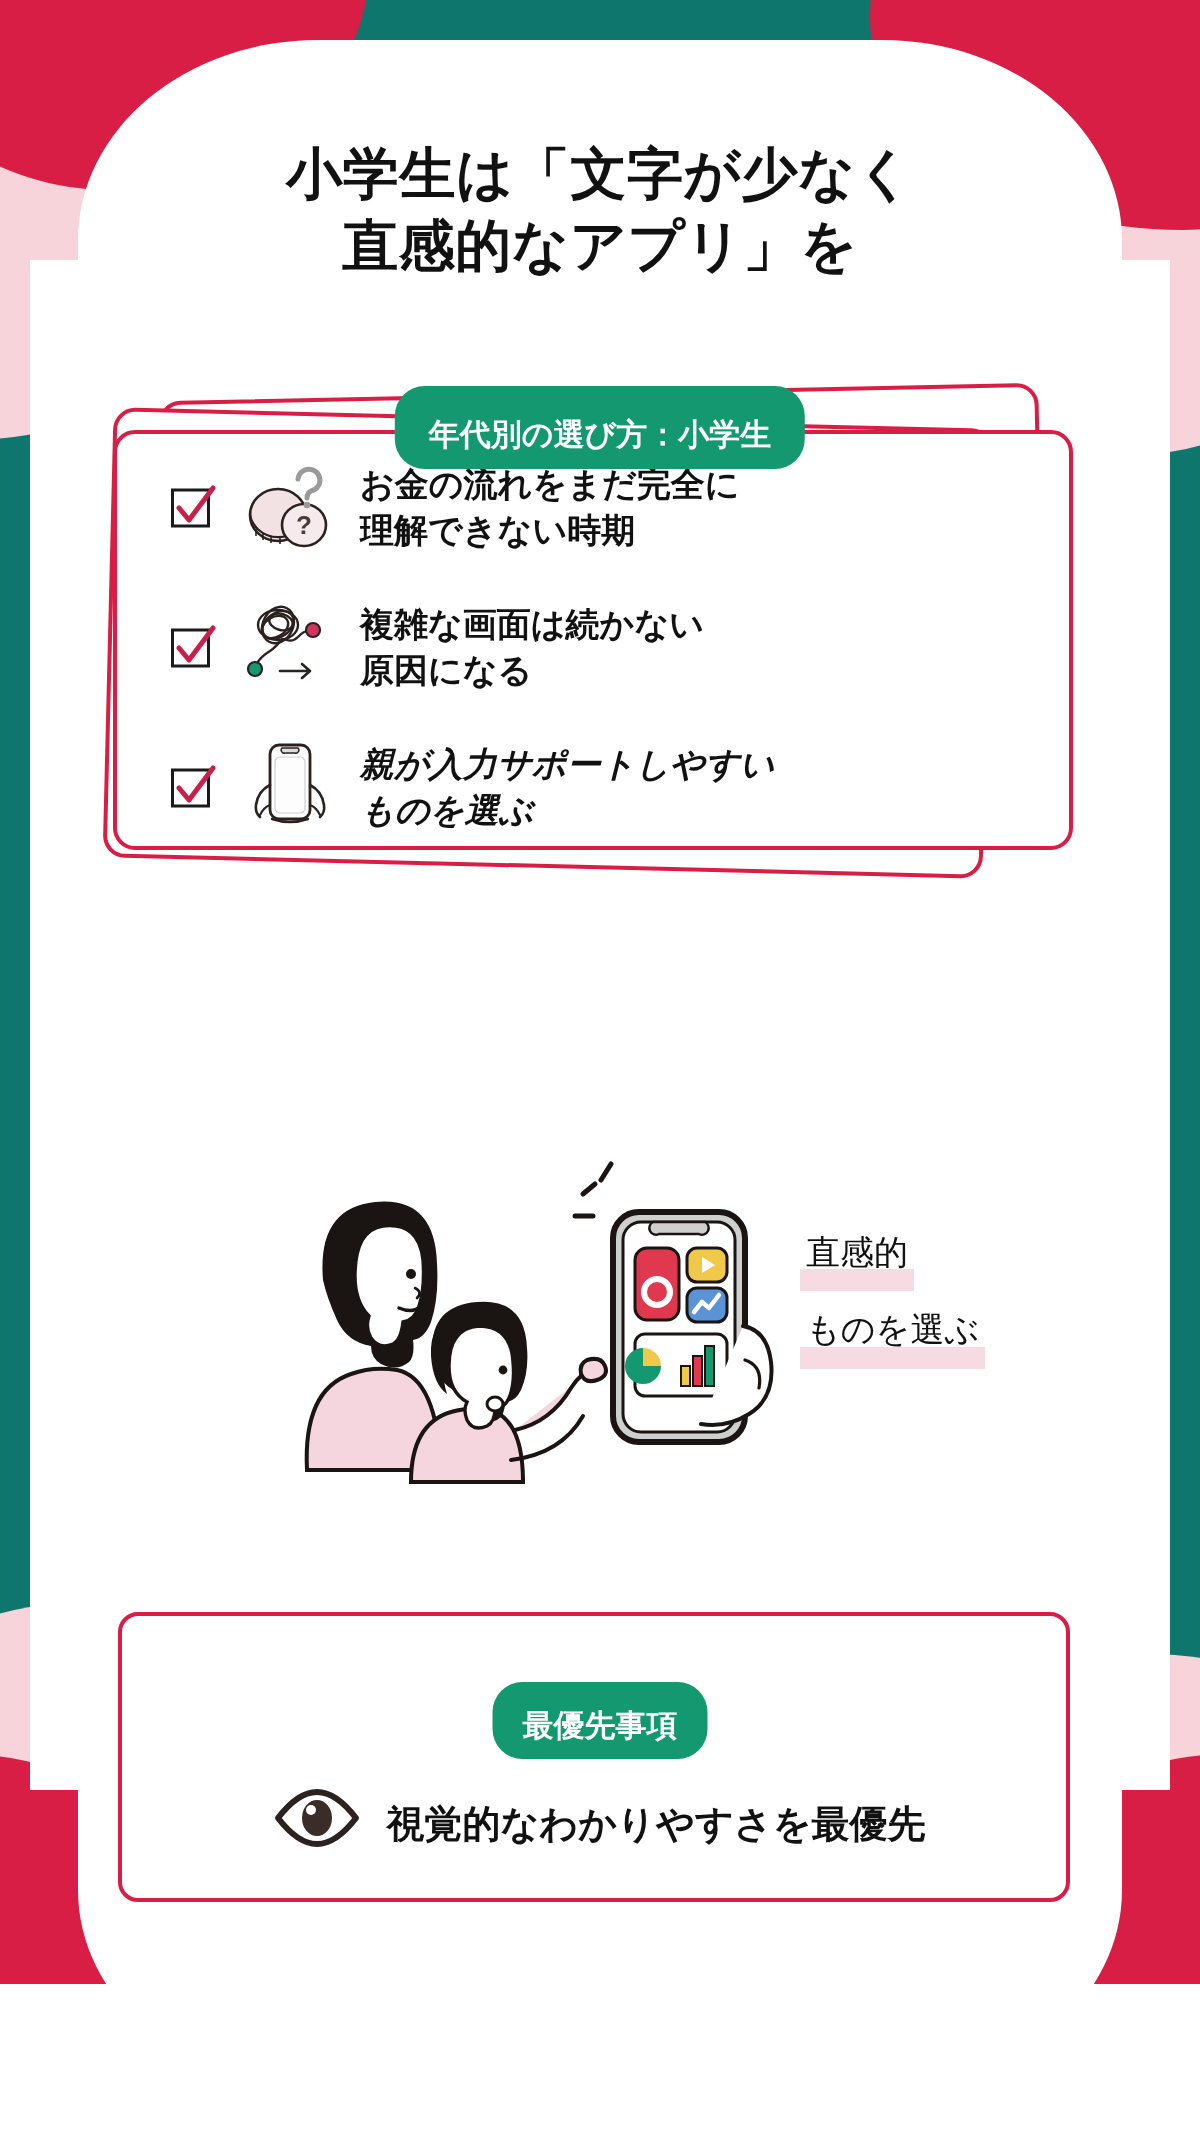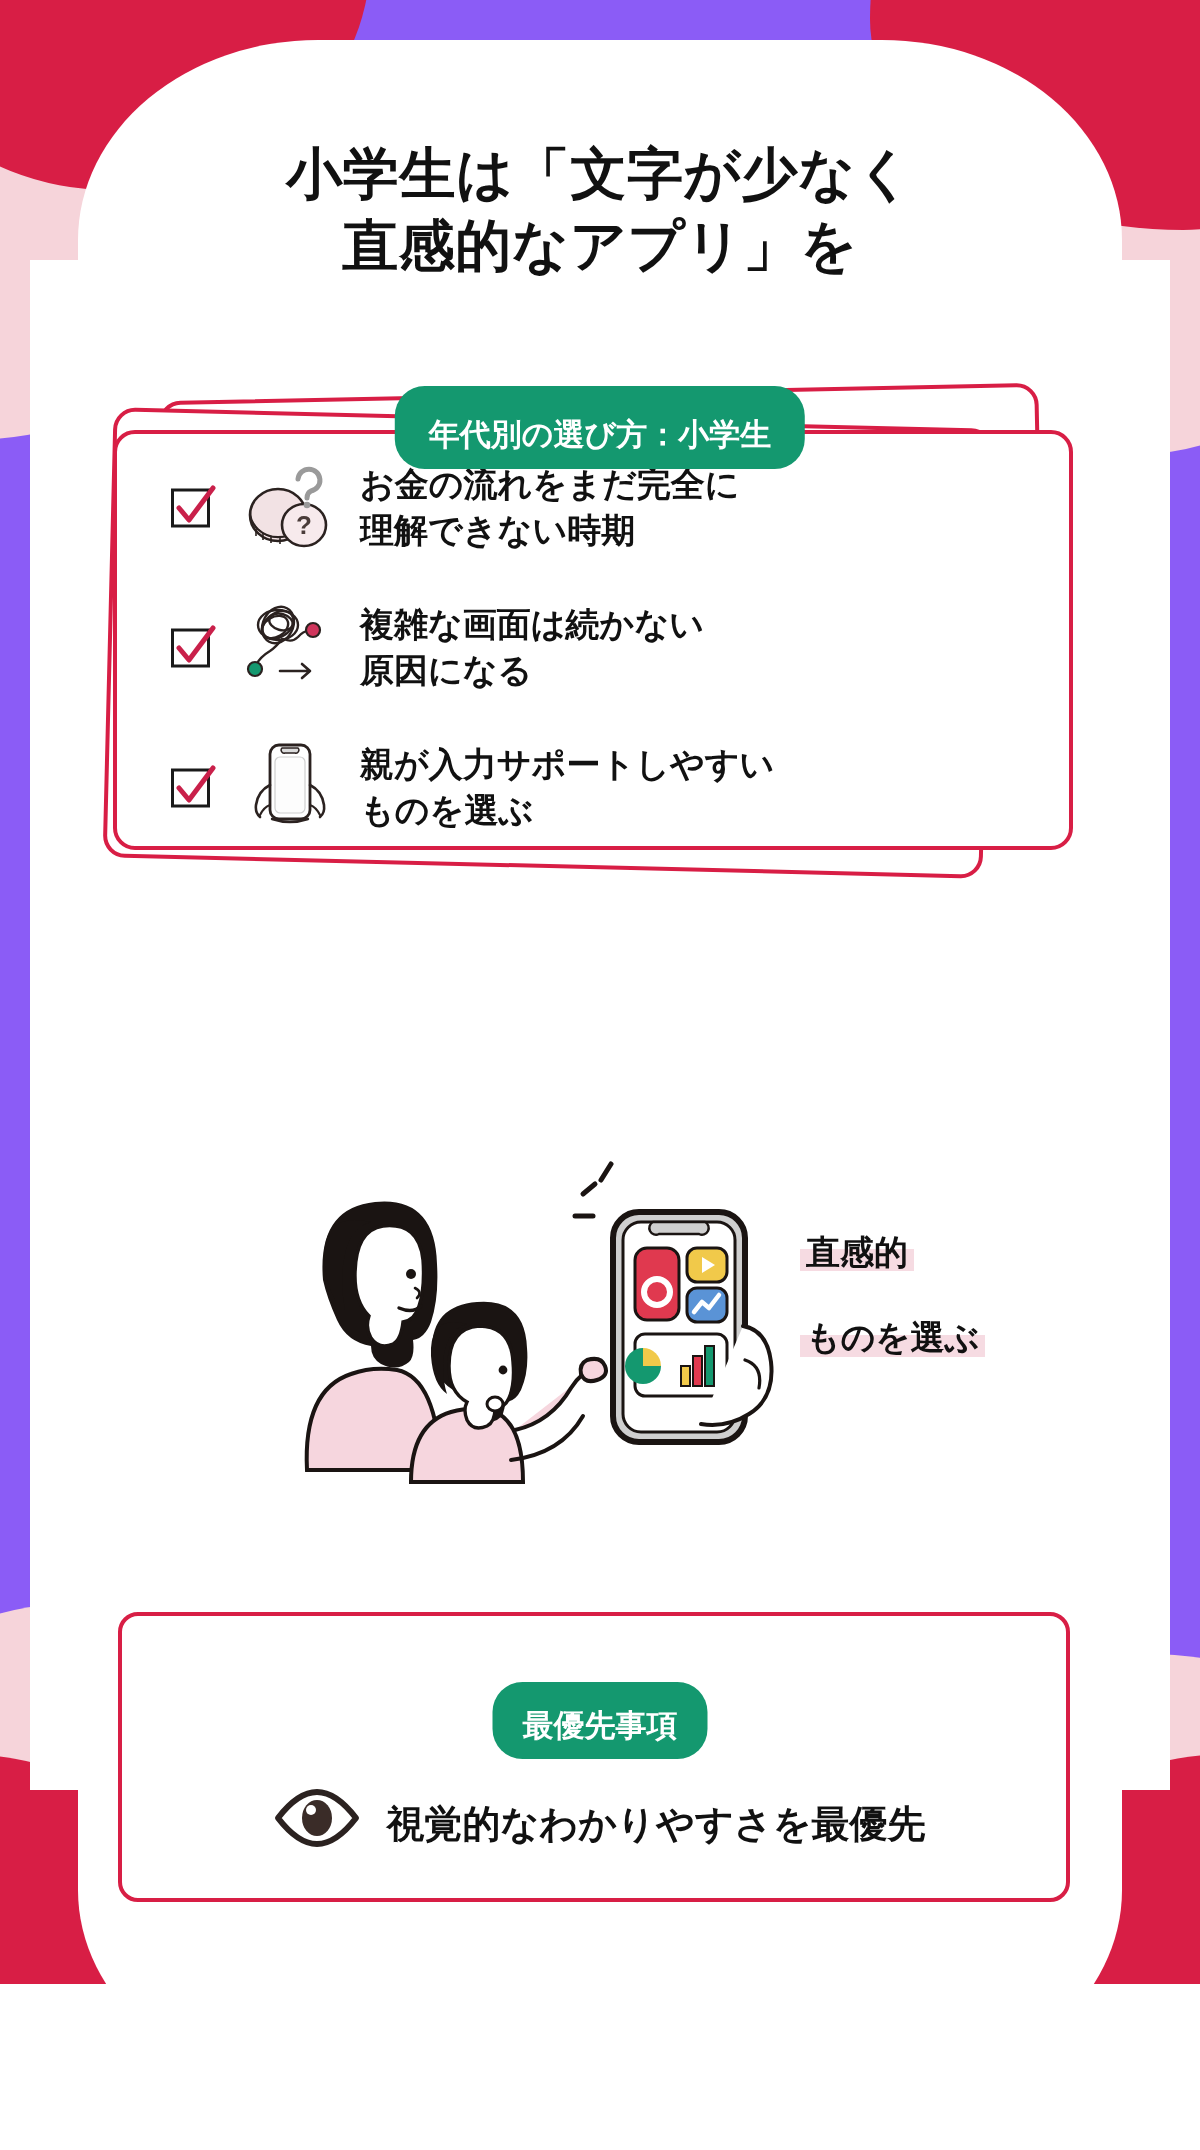--- a/index.html
+++ b/index.html
@@ -5,21 +5,21 @@
   * { box-sizing: border-box; margin: 0; padding: 0; }
   html, body {
     width: 1200px; height: 2150px;
     font-family: "Liberation Sans", "DejaVu Sans", sans-serif;
     background: #ffffff;
     overflow: hidden;
   }
   #page {
     position: relative;
     width: 1200px; height: 1984px;
-    background: #8b5cf6;
+    background: #0f766e;
     overflow: hidden;
   }
 
   
   .blob { position: absolute; pointer-events: none; }
   .blob-tl-deep {
     left: -150px; top: -330px; width: 520px; height: 520px;
     background: #d81e45; border-radius: 58% 42% 50% 50% / 52% 56% 44% 48%;
   }
   .blob-tl-pale {
@@ -104,43 +104,43 @@
     font-size: 31px;
     line-height: 1;
     padding: 33px 34px 19px;
     border-radius: 30px;
     white-space: nowrap;
     z-index: 5;
   }
 
   .check-list { position: absolute; left: 170px; top: 455px; width: 850px; }
   .check-row { display: flex; align-items: center; margin-bottom: 36px; }
-  .check-row:last-child { margin-bottom: 0; }
+  .check-row:last-child { margin-bottom: 0; font-style: italic; }
   .checkbox { width: 46px; height: 46px; flex: 0 0 46px; position: relative; }
   .row-icon { width: 104px; height: 104px; flex: 0 0 104px; margin-left: 22px; display: flex; align-items: center; justify-content: center; }
   .row-text {
     margin-left: 18px;
     color: #111111;
     font-weight: 700;
     font-size: 34px;
     line-height: 1.36;
   }
   .row-text span { display: block; white-space: nowrap; }
 
   
   .illus-wrap { position: absolute; left: 215px; top: 1160px; width: 580px; height: 330px; }
   .side-labels { position: absolute; left: 800px; top: 1230px; width: 300px; }
   .side-label {
     display: inline-block;
     color: #111111;
-    font-weight: 700;
+    font-weight: 400;
     font-size: 34px;
     line-height: 1.1;
-    padding: 4px 6px 0;
-    margin-bottom: 44px;
+    padding: 4px 6px 20px;
+    margin-bottom: 16px;
     background: linear-gradient(to top, #f6dbe2 0 22px, transparent 22px 100%);
     white-space: nowrap;
   }
 
   
   .bottom-card {
     position: absolute; left: 118px; top: 1612px;
     width: 952px; height: 290px;
     border: 4px solid #d81e45;
     border-radius: 20px;

